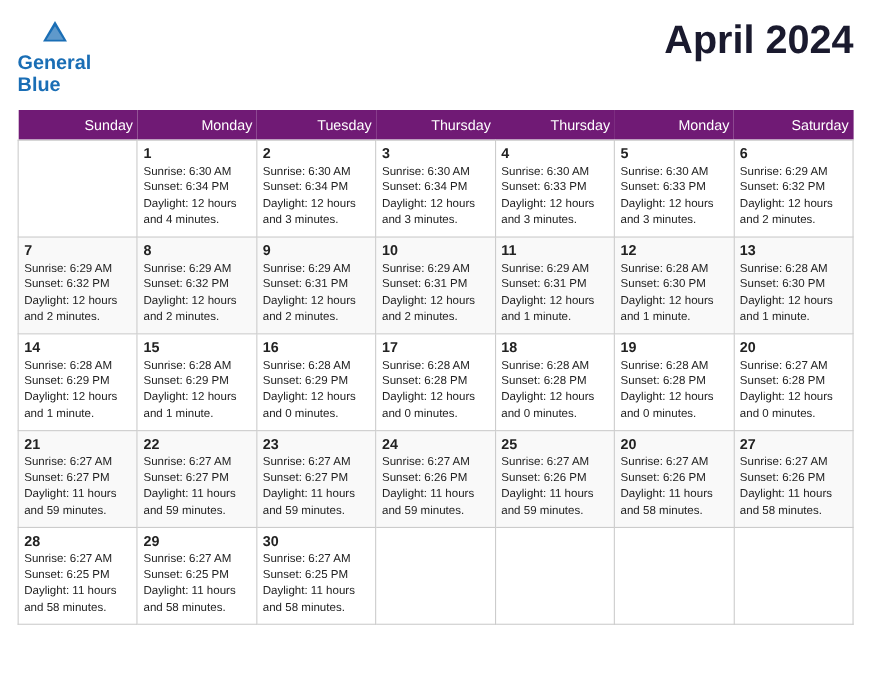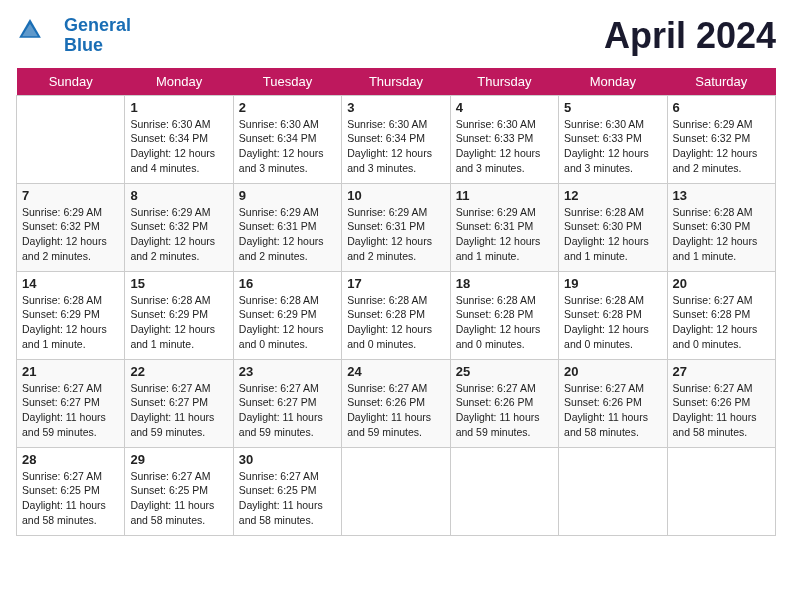--- a/index.html
+++ b/index.html
@@ -11,22 +11,23 @@
       padding: 16px;
     }
     .header {
       display: flex;
       justify-content: space-between;
       align-items: flex-start;
       margin-bottom: 12px;
     }
     .logo {
       display: flex;
-      align-items: flex-start;
-      gap: 20px;
+      align-items: center;
+      gap: 4px;
+      flex-direction: column;
     }
     .logo-text {
       font-size: 18px;
       font-weight: bold;
       color: #1a1a2e;
       line-height: 1.1;
     }
     .logo-text span {
       color: #1a6eb5;
     }
@@ -46,24 +47,24 @@
     .location-title {
       font-size: 16px;
       color: #333;
     }
     table {
       width: 100%;
       border-collapse: collapse;
       font-size: 11px;
     }
     thead tr th {
-      background-color: #be185d;
+      background-color: #701a75;
       color: white;
       padding: 6px 4px;
-      text-align: center;
+      text-align: right;
       font-size: 13px;
       font-weight: normal;
     }
     tbody tr td {
       border: 1px solid #ccc;
       vertical-align: top;
       padding: 4px 5px;
       width: calc(100% / 7);
       min-height: 80px;
       height: 88px;

